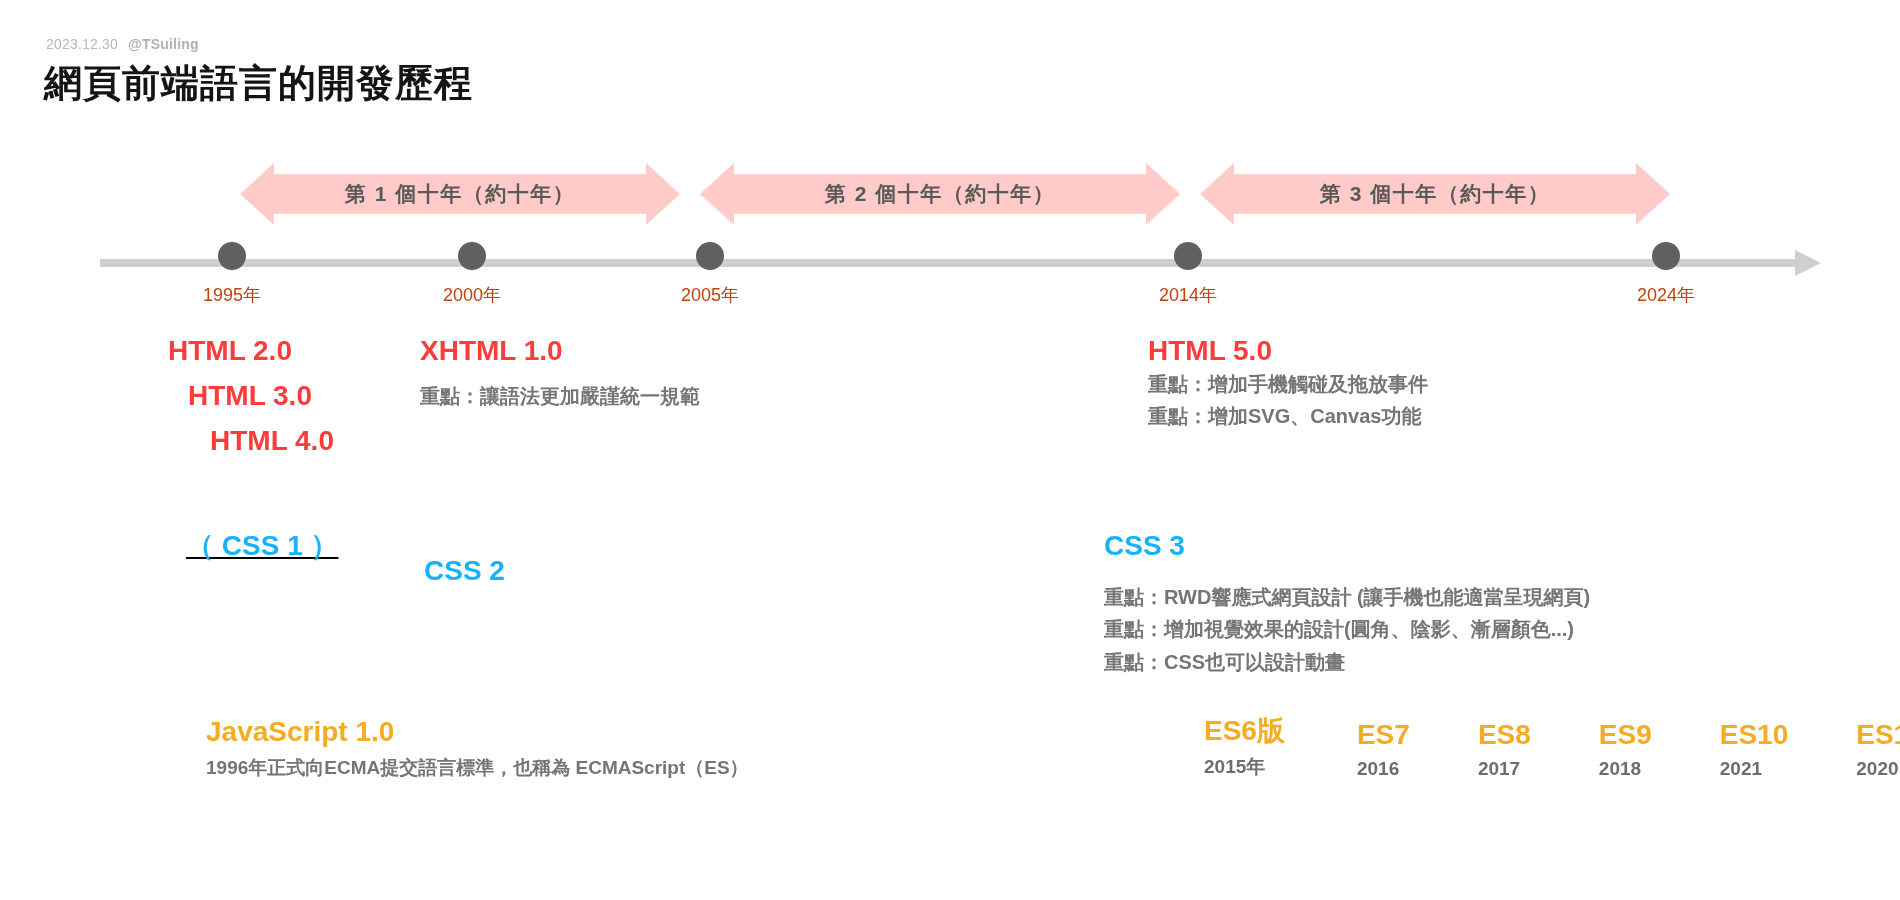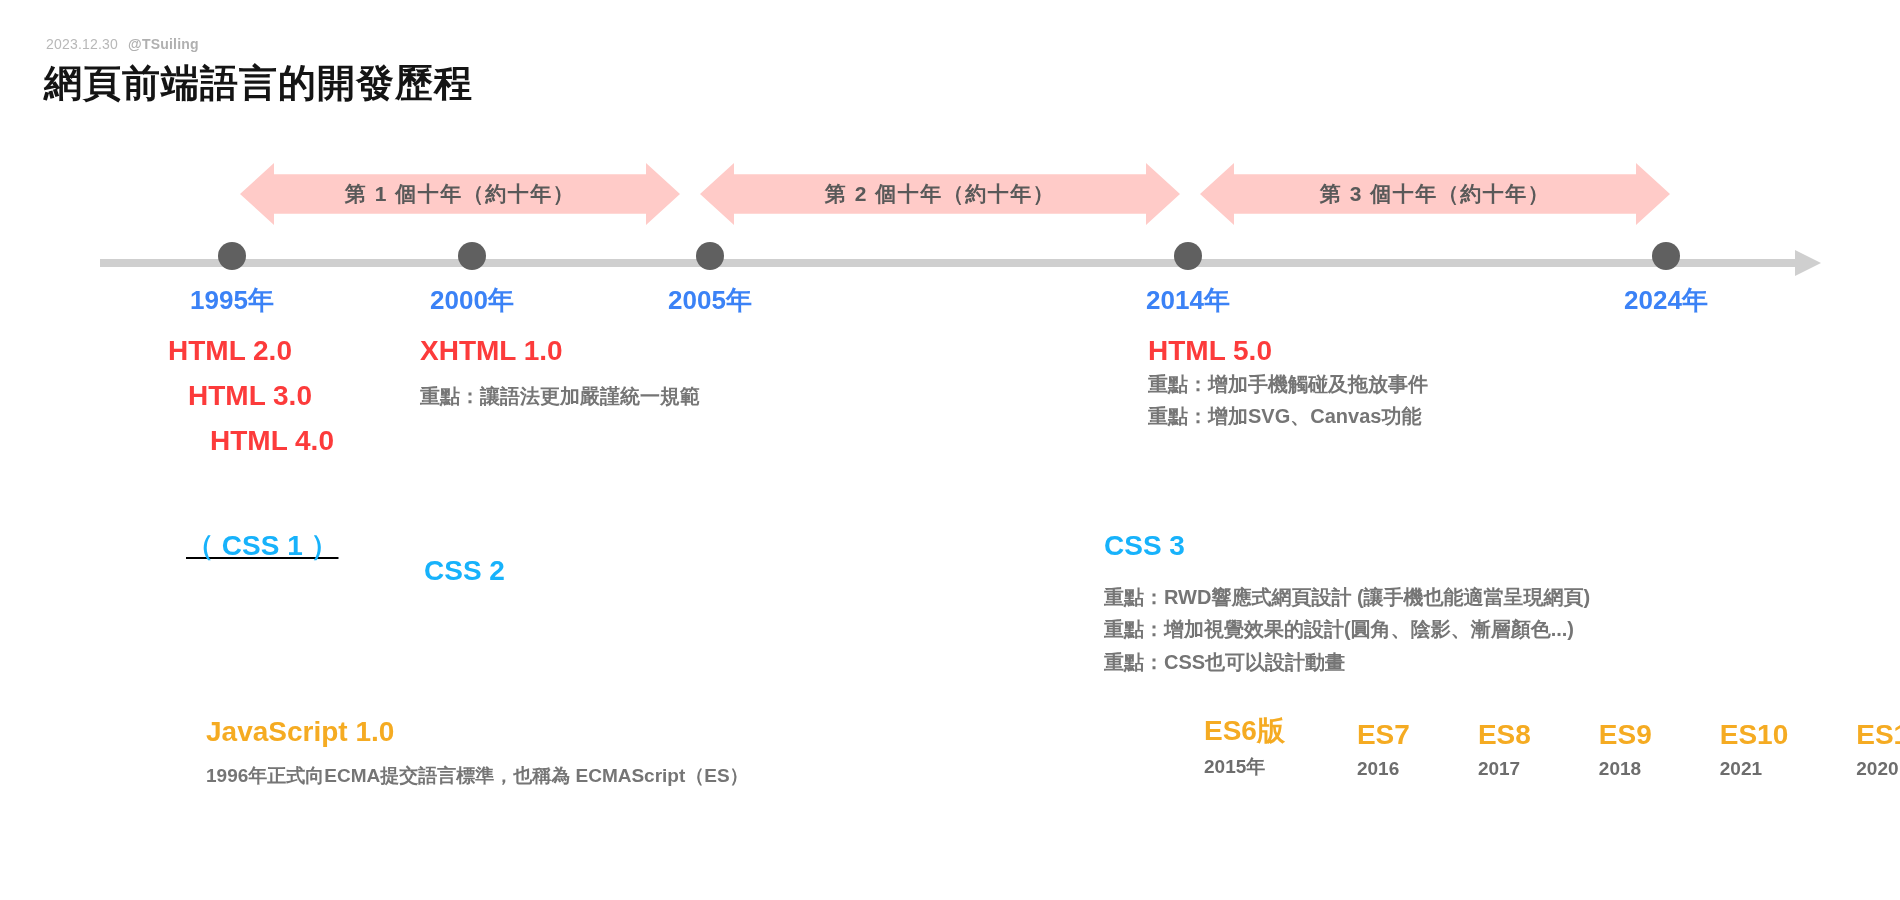--- a/index.html
+++ b/index.html
@@ -113,23 +113,23 @@
     height: 28px;
     margin-left: -14px;
     border-radius: 50%;
     background: #606060;
   }
 
   
   .year {
     position: absolute;
     top: 283px;
-    font-size: 26px;
-    font-weight: bold;
-    color: #3b82f6;
+    font-size: 18px;
+    font-weight: normal;
+    color: #c2410c;
     white-space: nowrap;
     transform: translateX(-50%);
   }
 
   
   .entry {
     position: absolute;
     white-space: nowrap;
   }
   .entry .head {
@@ -261,21 +261,21 @@
 
   <div class="entry" id="css3" style="left: 1104px; top: 528px;">
     <div class="head css">CSS 3</div>
     <div class="bullet" style="margin-top:18px">重點：RWD響應式網頁設計 (讓手機也能適當呈現網頁)</div>
     <div class="bullet">重點：增加視覺效果的設計(圓角、陰影、漸層顏色...)</div>
     <div class="bullet">重點：CSS也可以設計動畫</div>
   </div>
 
   <div class="entry" id="javascript" style="left: 206px; top: 714px;">
     <div class="head js">JavaScript 1.0</div>
-    <div class="bullet small" style="margin-top:12px">1996年正式向ECMA提交語言標準，也稱為 ECMAScript（ES）</div>
+    <div class="bullet small" style="margin-top:4px">1996年正式向ECMA提交語言標準，也稱為 ECMAScript（ES）</div>
   </div>
 
   <div class="es-row" id="ecmascript" style="left: 1204px; top: 714px;">
       <div class="es-col" style="margin-right: 26px;">
         <div class="es-name">ES6版</div>
         <div class="es-year">2015年</div>
       </div>
       <div class="es-col" style="margin-right: 22px;">
         <div class="es-name">ES7</div>
         <div class="es-year">2016</div>

